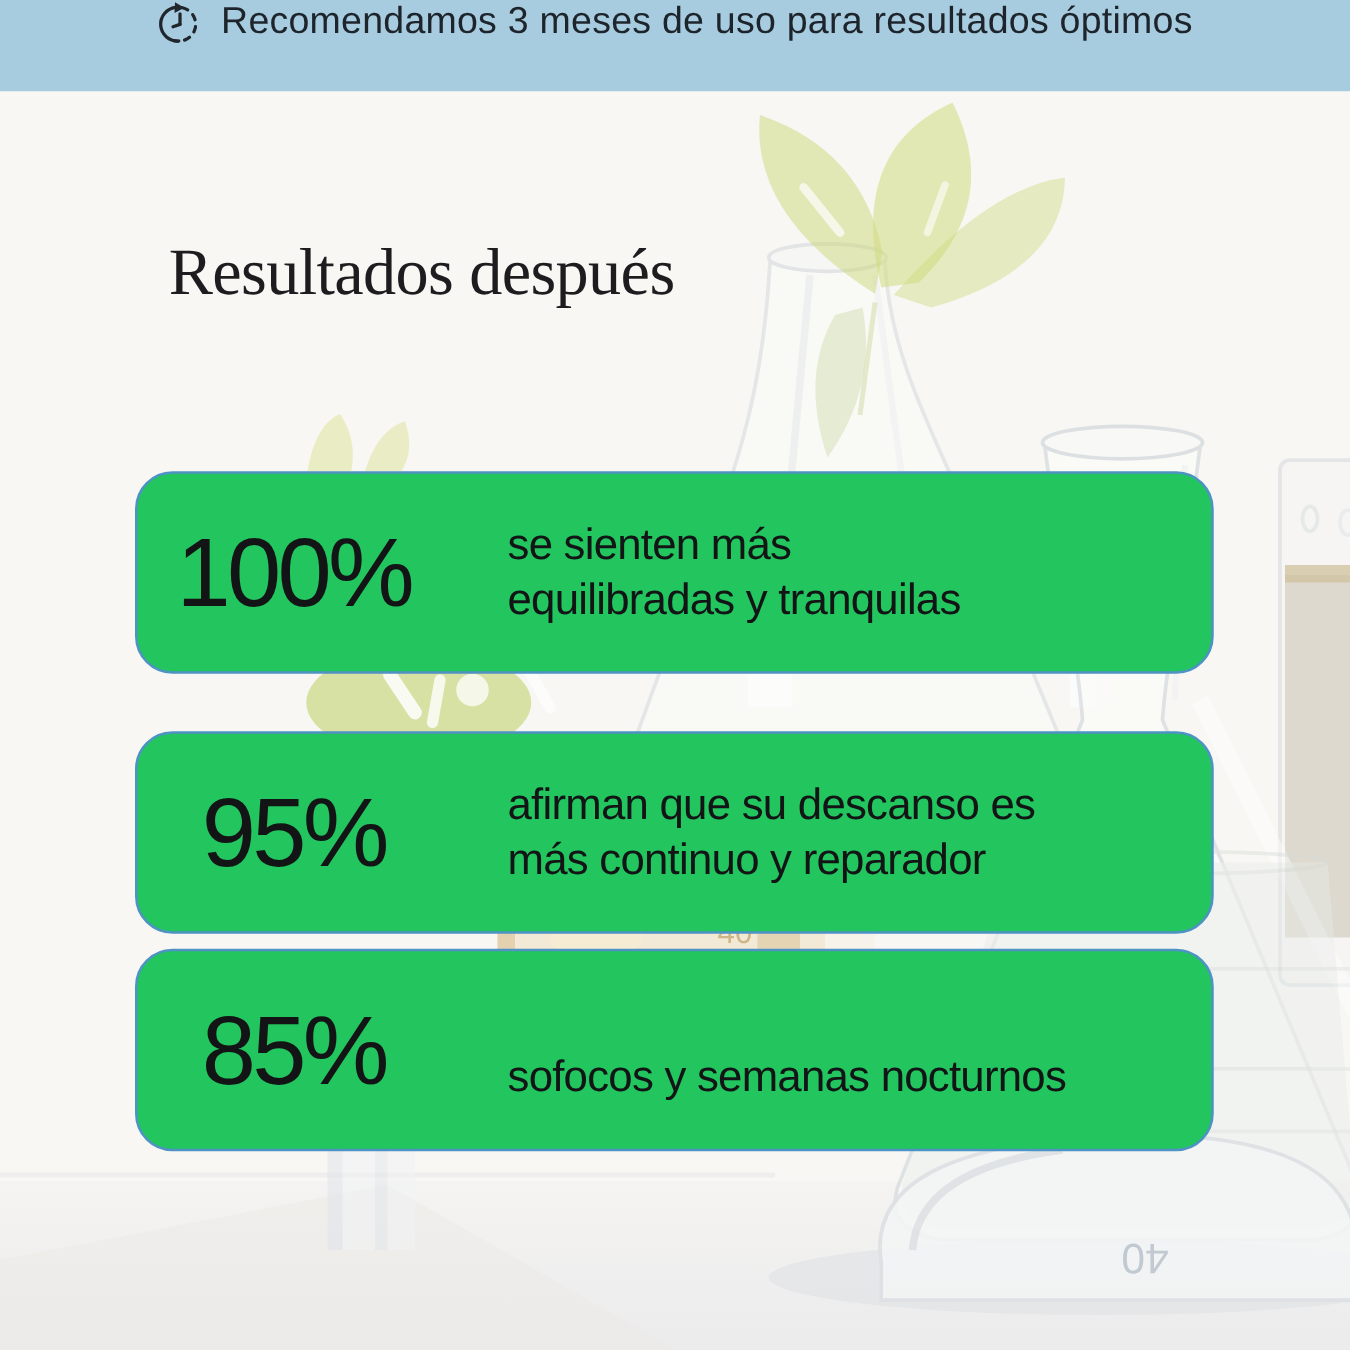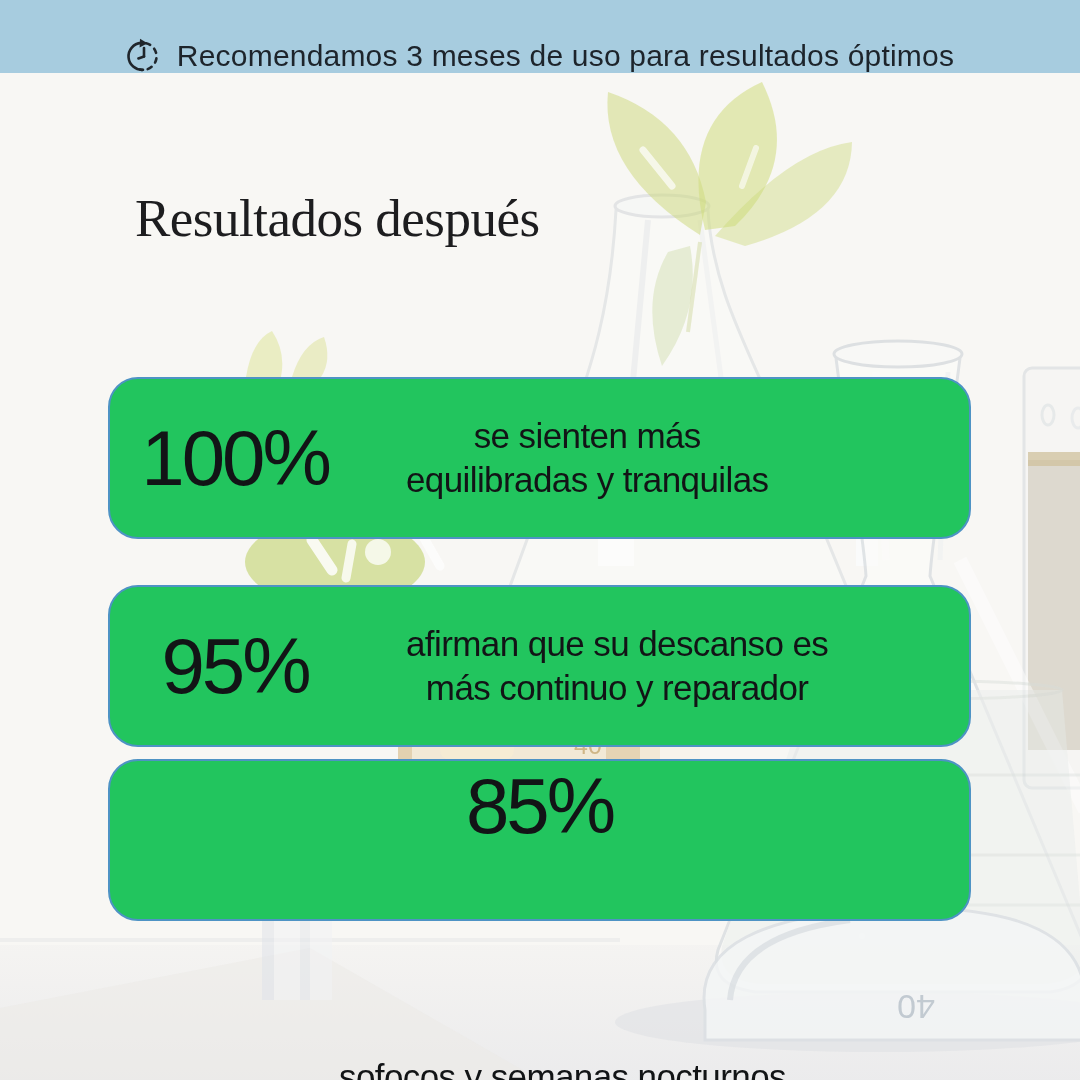--- a/index.html
+++ b/index.html
@@ -8,21 +8,21 @@
     background:#f8f7f4; overflow:hidden;
     font-family:"Liberation Sans", sans-serif;
     color:#15181b;
   }
   .bg-svg { position:absolute; left:0; top:0; width:1080px; height:1080px; }
 
   
   .banner {
     position:absolute; left:0; top:0; width:1080px; height:73px;
     background:#a7ccdf;
-    display:flex; align-items:flex-end; justify-content:center; gap:15px;
+    display:flex; align-items:flex-start; justify-content:center; gap:15px;
   }
   .banner-text {
     font-size:30px; letter-spacing:0.2px; color:#1d242b; font-weight:400;
   }
   .clock-icon { width:36px; height:36px; display:block; }
 
   
   .heading {
     position:absolute; left:135px; top:147px;
     font-family:"Liberation Serif", serif;
@@ -33,28 +33,28 @@
   
   .cards { position:absolute; left:108px; top:377px; width:863px; height:544px; }
   .card {
     position:absolute; left:0; width:863px; height:162px;
     background:#22c55e; border:2px solid #4e93c4; border-radius:30px;
     box-sizing:border-box;
     display:flex; align-items:center;
   }
   .card.c1 { top:0; }
   .card.c2 { top:208px; }
-  .card.c3 { top:382px;flex-direction:column; }
+  .card.c3 { top:382px; }
   .stat-value {
     width:250px; flex:0 0 250px; text-align:center;
     font-size:78px; letter-spacing:-3px; color:#121416; font-weight:400;
   }
   .stat-desc {
     margin-left:46px; font-size:35px; line-height:44px;
-    letter-spacing:-0.6px; color:#121416; font-weight:400;text-align:center;
+    letter-spacing:-0.6px; color:#121416; font-weight:400;
   }
 </style>
 </head>
 <body>
 
 <div class="canvas">
 
   <svg class="bg-svg" viewBox="0 0 1080 1080" aria-hidden="true">
     <defs>
       <linearGradient id="tbl" x1="0" y1="0" x2="0" y2="1">

